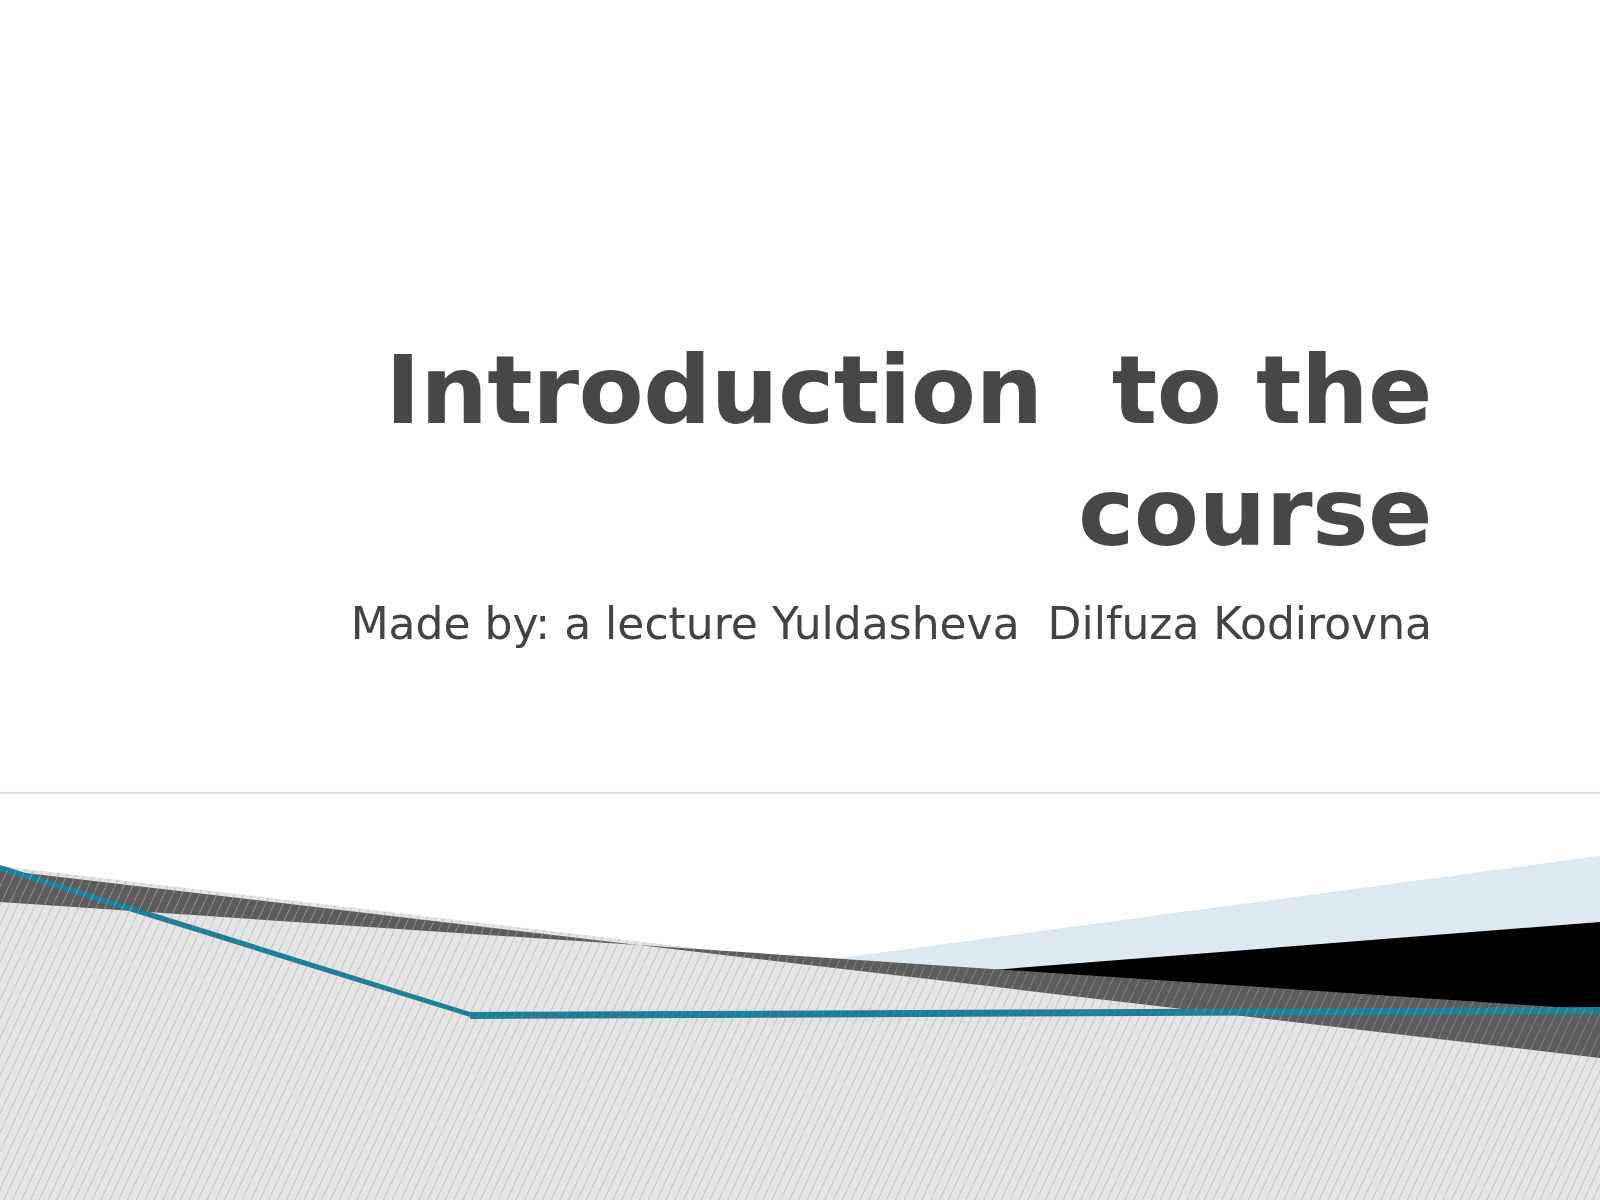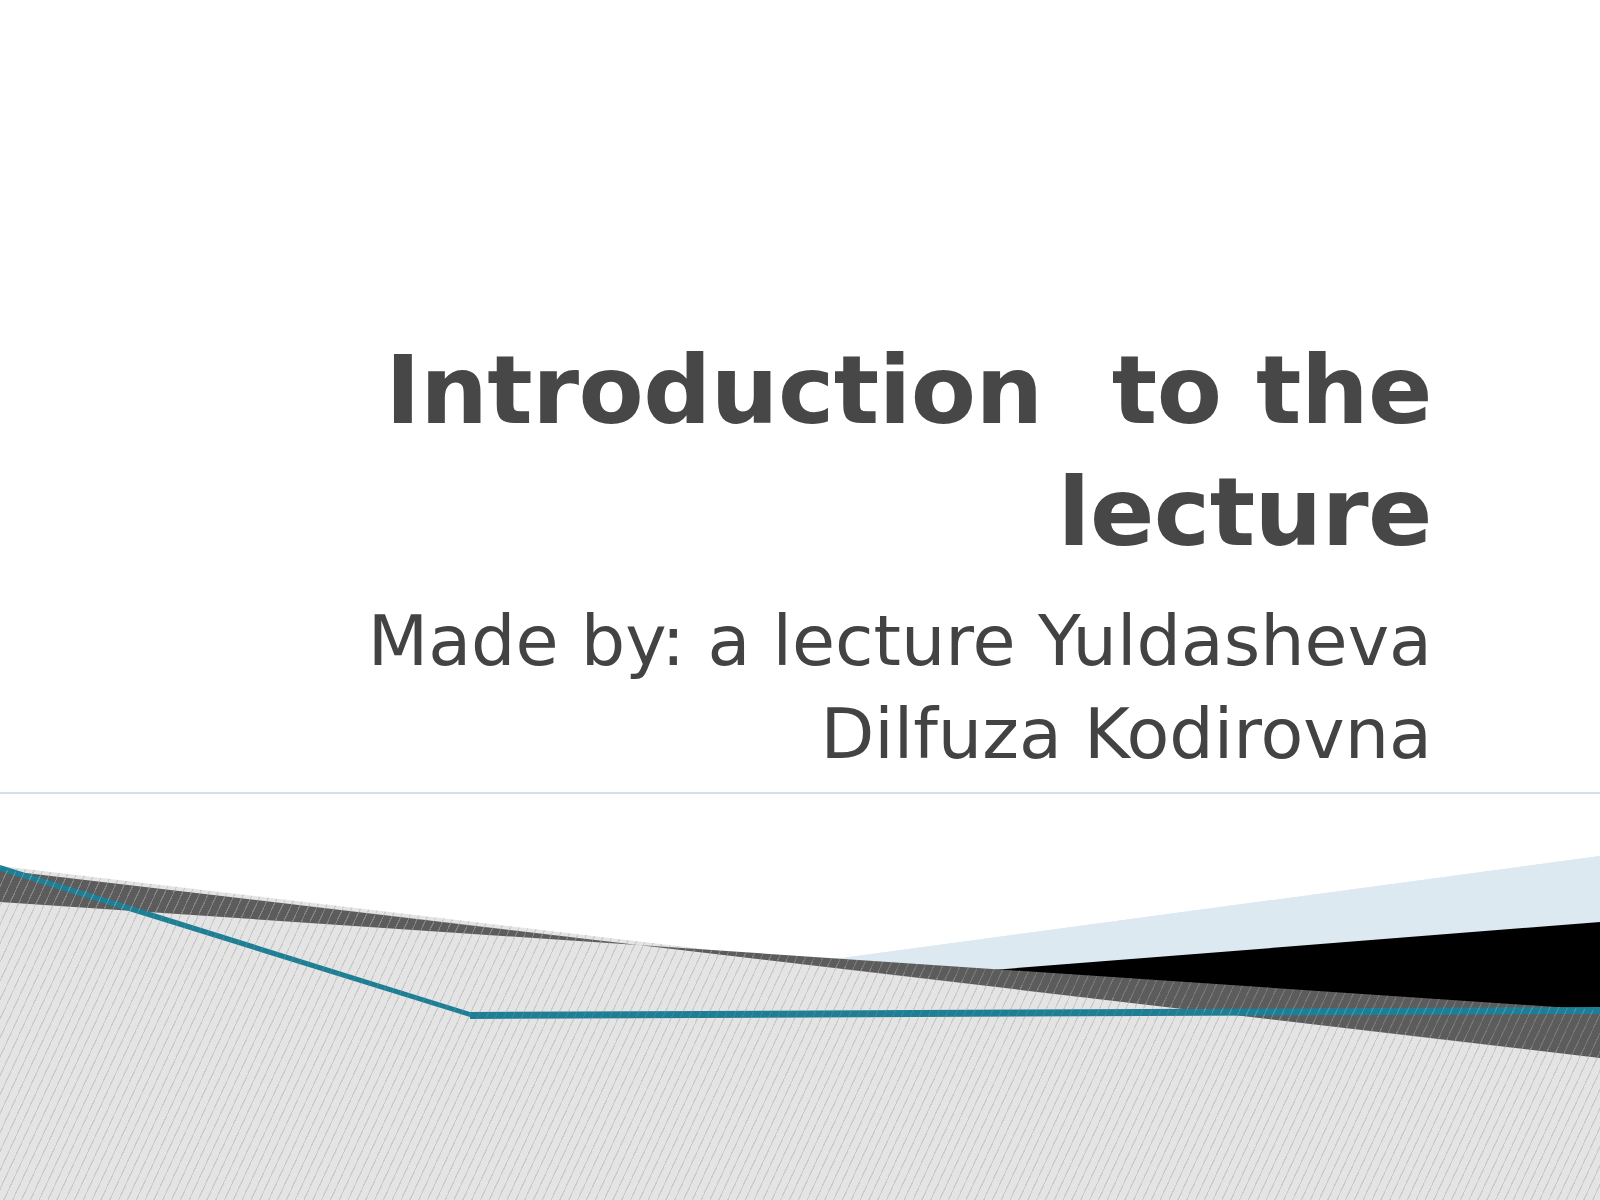--- a/index.html
+++ b/index.html
@@ -36,21 +36,21 @@
     letter-spacing: -0.5px;
     color: #474747;
     white-space: pre-wrap;
     word-spacing: 2px;
   }
 
   #subtitle {
     margin: 22px 0 0 0;
     font-family: "DejaVu Sans", "Liberation Sans", sans-serif;
     font-weight: normal;
-    font-size: 70px;
+    font-size: 44px;
     line-height: 1.33;
     color: #434343;
     white-space: pre-wrap;
   }
 
   
   #divider-rule {
     position: absolute;
     left: 0;
     top: 792px;
@@ -108,21 +108,21 @@
       rgba(255,255,255,0.00) 8px
     );
   }
 </style>
 </head>
 <body>
 
 <div id="slide">
 
   <div id="text-block">
-    <h1 id="title">Introduction  to the lecture</h1>
+    <h1 id="title">Introduction  to the course</h1>
     <p id="subtitle">Made by: a lecture Yuldasheva  Dilfuza Kodirovna</p>
   </div>
 
   <div id="divider-rule"></div>
 
   <div id="banner">
 
     <svg viewBox="0 0 1600 360" preserveAspectRatio="none">
       <defs>
 

